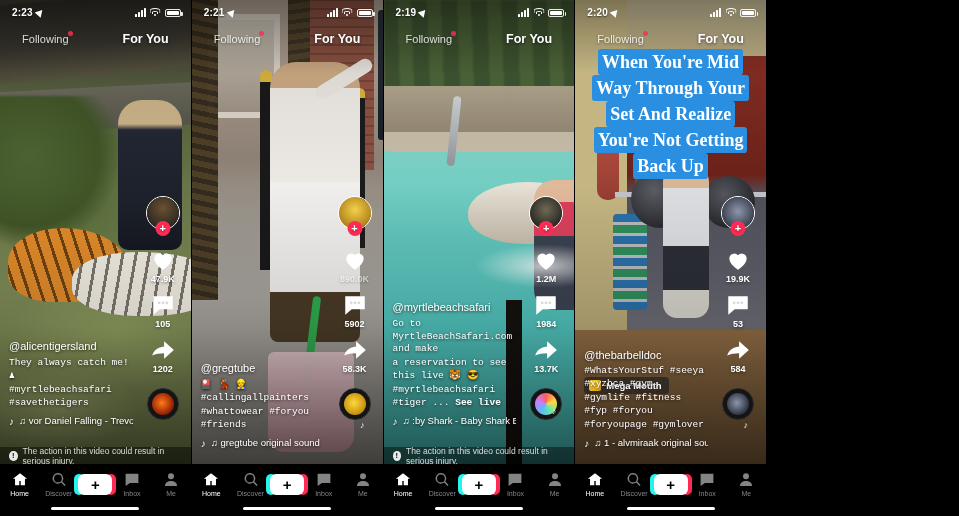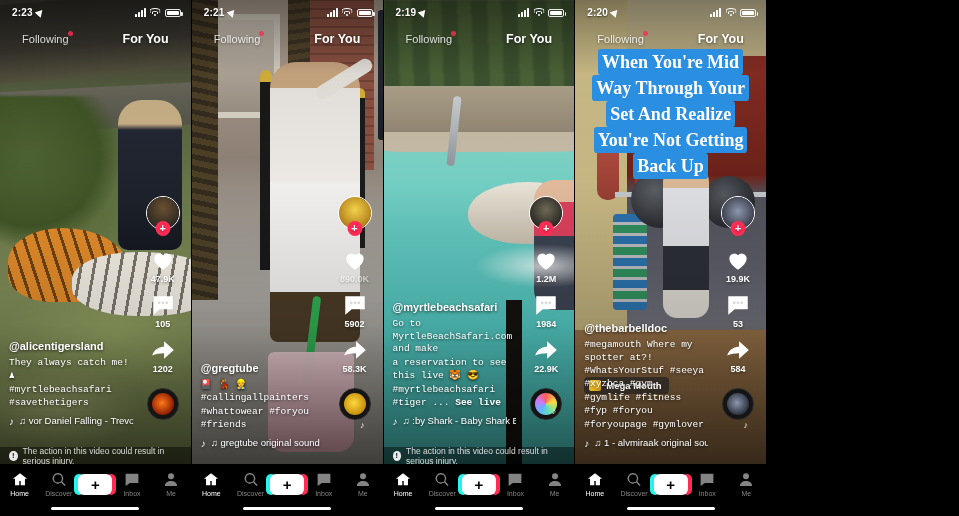--- a/index.html
+++ b/index.html
@@ -243,21 +243,21 @@
   .d4 .art { background: radial-gradient(circle at 45% 45%, #8b97ad 0%, #2e3340 70%); }
   .note { position:absolute; right:18px; font-size:9px; color:#fff; opacity:.85; }
   .note.n1 { bottom:100px; }
   .note.n2 { bottom:86px; }
 
   
   .caption {
     position:absolute; left:9px; right:58px; color:#fff;
     text-shadow: 0 1px 3px rgba(0,0,0,.7); line-height:1.35;
   }
-  .handle { font-size:11px; font-weight:bold; margin-bottom:3px; }
+  .handle { font-size:11px; font-weight:normal; margin-bottom:3px; }
   .desc { font-size:9.5px;font-family:Liberation Mono, monospace; }
   .desc div { margin-bottom:1px; }
   .seemore { font-weight:bold; }
   .sound {
     display:flex; align-items:center; gap:5px;
     font-size:9.5px; margin-top:5px; white-space:nowrap; overflow:hidden;
   }
   .mnote { font-size:10px; }
 
   .badge {
@@ -645,21 +645,21 @@
             <circle cx="8.5" cy="10" r="1.3" fill="#d9d9d9"></circle>
             <circle cx="12" cy="10" r="1.3" fill="#d9d9d9"></circle>
             <circle cx="15.5" cy="10" r="1.3" fill="#d9d9d9"></circle>
           </svg>
         <span class="cnt">1984</span>
       </div>
       <div class="act">
         <svg class="ico" viewBox="0 0 24 24">
             <path d="M2 17c2-6 7-8 11-8V4l9 8-9 8v-5c-4 0-8 .8-11 2z"></path>
           </svg>
-        <span class="cnt">22.9K</span>
+        <span class="cnt">13.7K</span>
       </div>
       <div class="disc d3">
           <span class="art"></span>
         </div>
     </div>
 
     <div class="note n1">♪</div>
 
     <div class="caption" style="bottom:88px">
       <div class="handle">@myrtlebeachsafari</div>
@@ -808,21 +808,20 @@
     <div class="note n2">♪</div>
 
     <div class="badge" style="bottom:122px">
       <span class="b-ico"></span>
       <span>Mega Mouth</span>
     </div>
 
     <div class="caption" style="bottom:66px">
       <div class="handle">@thebarbelldoc</div>
       <div class="desc">
-        <div>#megamouth Where my spotter at?!</div>
         <div>#WhatsYourStuf #seeya #xyzbca #gym</div>
         <div>#gymlife #fitness #fyp #foryou</div>
         <div>#foryoupage #gymlover</div>
       </div>
       <div class="sound">
         <span class="mnote">♪</span>
         <span>♫   1 - alvmiraak    original sou</span>
       </div>
     </div>
 

